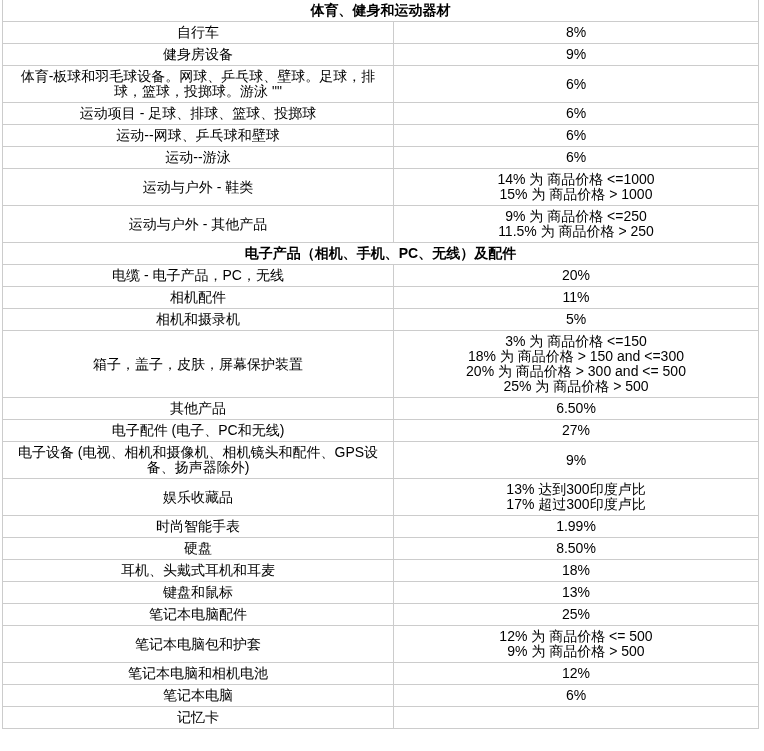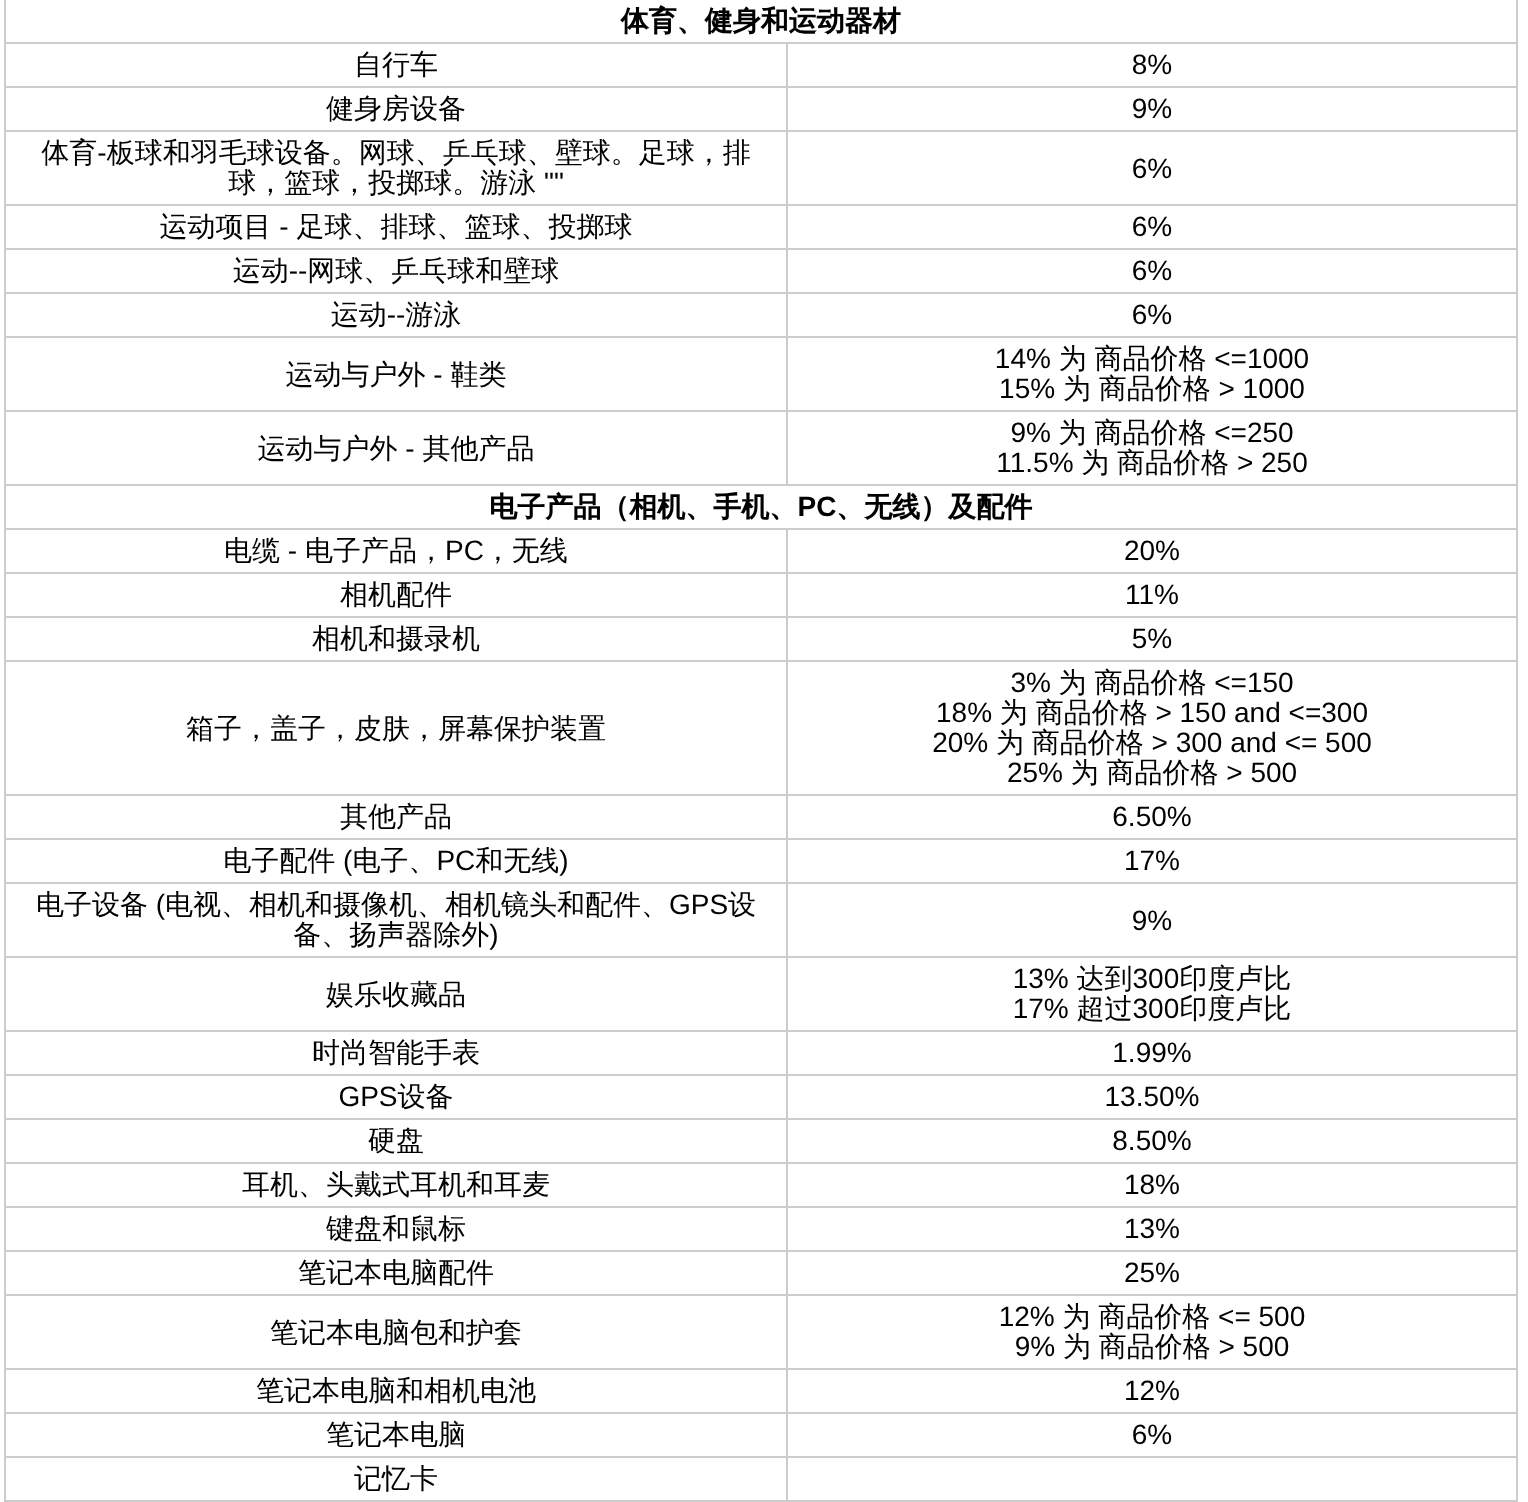--- a/index.html
+++ b/index.html
@@ -145,46 +145,40 @@
         </tr>
         <tr>
           <td class="category-cell">其他产品</td>
           <td class="rate-cell">
             <span class="rate-line">6.50%</span>
           </td>
         </tr>
         <tr>
           <td class="category-cell">电子配件 (电子、PC和无线)</td>
           <td class="rate-cell">
-            <span class="rate-line">17%</span>
+            <span class="rate-line">27%</span>
           </td>
         </tr>
         <tr>
           <td class="category-cell">电子设备 (电视、相机和摄像机、相机镜头和配件、GPS设备、扬声器除外)</td>
           <td class="rate-cell">
             <span class="rate-line">9%</span>
           </td>
         </tr>
         <tr>
           <td class="category-cell">娱乐收藏品</td>
           <td class="rate-cell">
             <span class="rate-line">13% 达到300印度卢比</span>
             <span class="rate-line">17% 超过300印度卢比</span>
           </td>
         </tr>
         <tr>
           <td class="category-cell">时尚智能手表</td>
           <td class="rate-cell">
             <span class="rate-line">1.99%</span>
-          </td>
-        </tr>
-        <tr>
-          <td class="category-cell">GPS设备</td>
-          <td class="rate-cell">
-            <span class="rate-line">13.50%</span>
           </td>
         </tr>
         <tr>
           <td class="category-cell">硬盘</td>
           <td class="rate-cell">
             <span class="rate-line">8.50%</span>
           </td>
         </tr>
         <tr>
           <td class="category-cell">耳机、头戴式耳机和耳麦</td>

